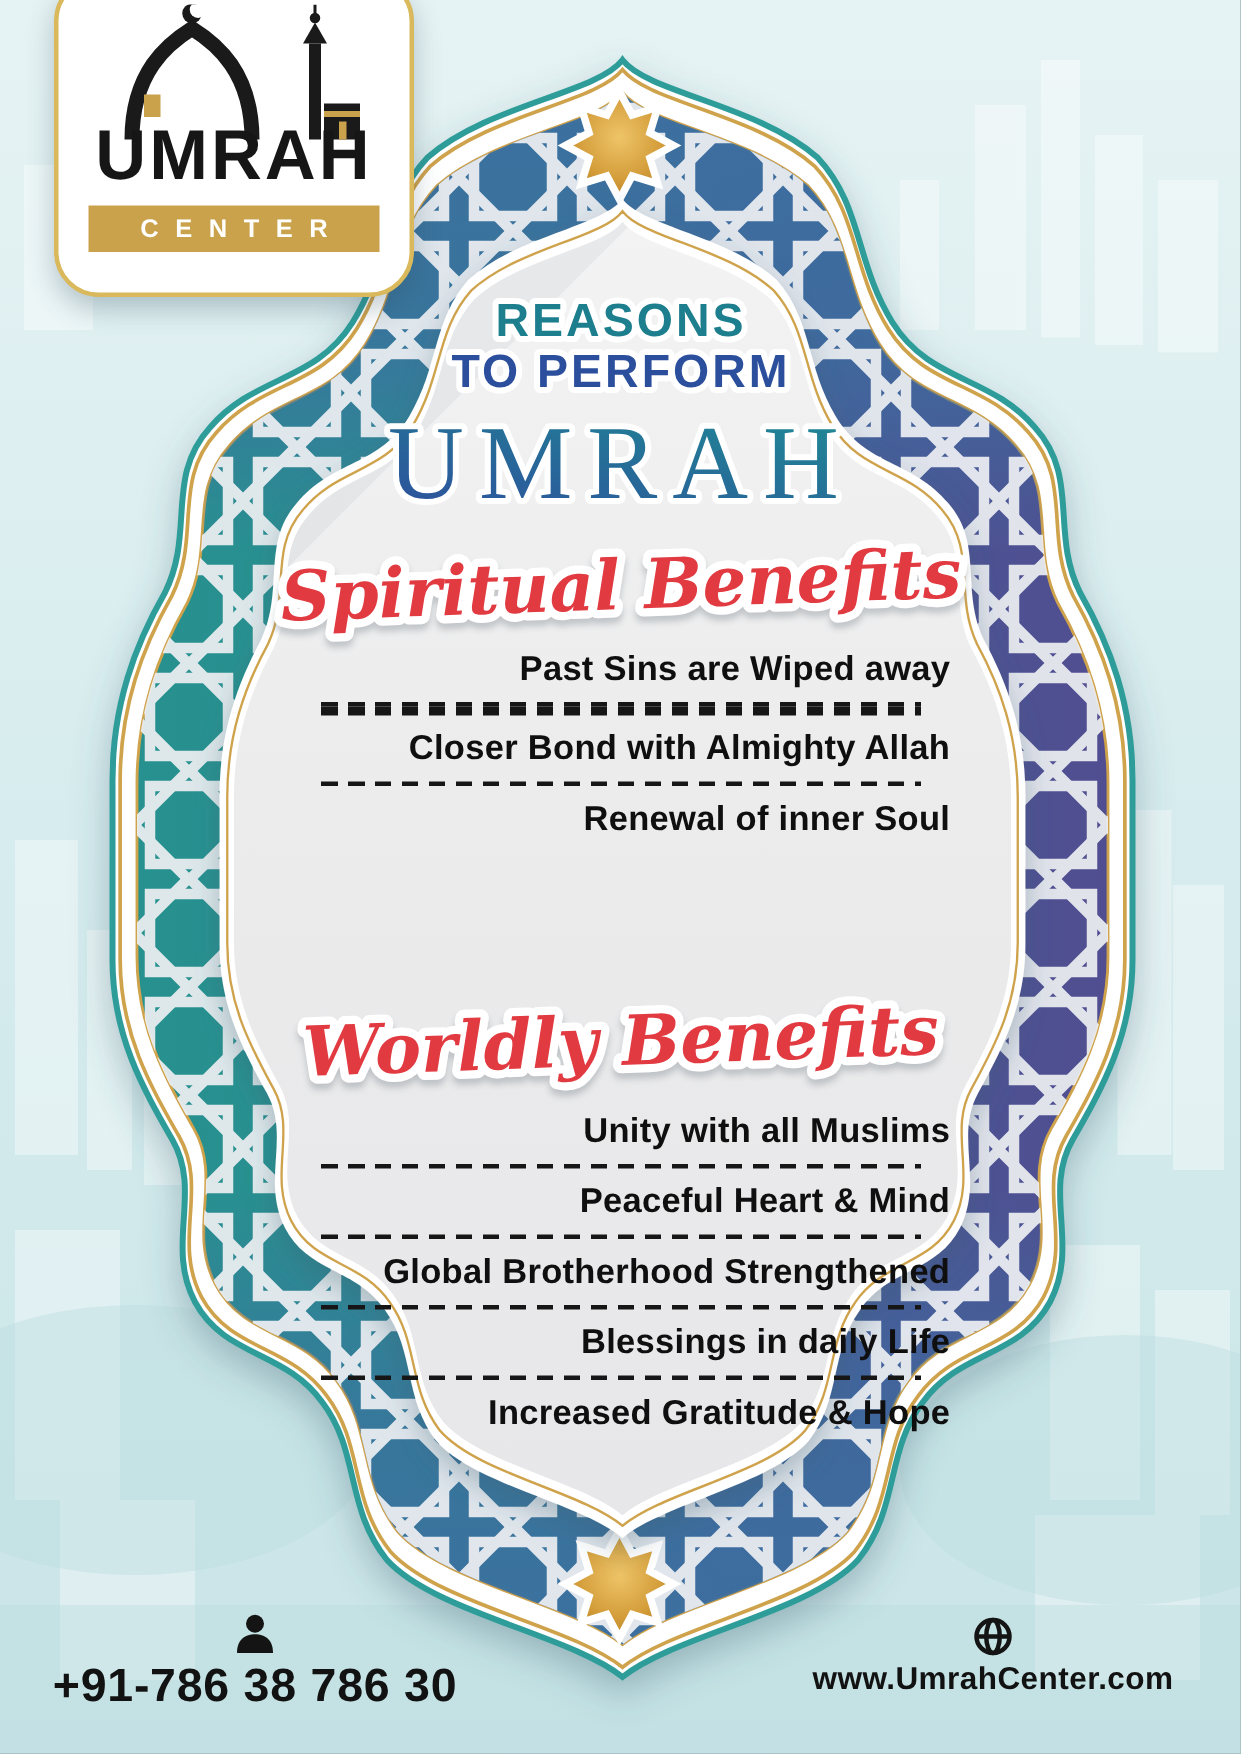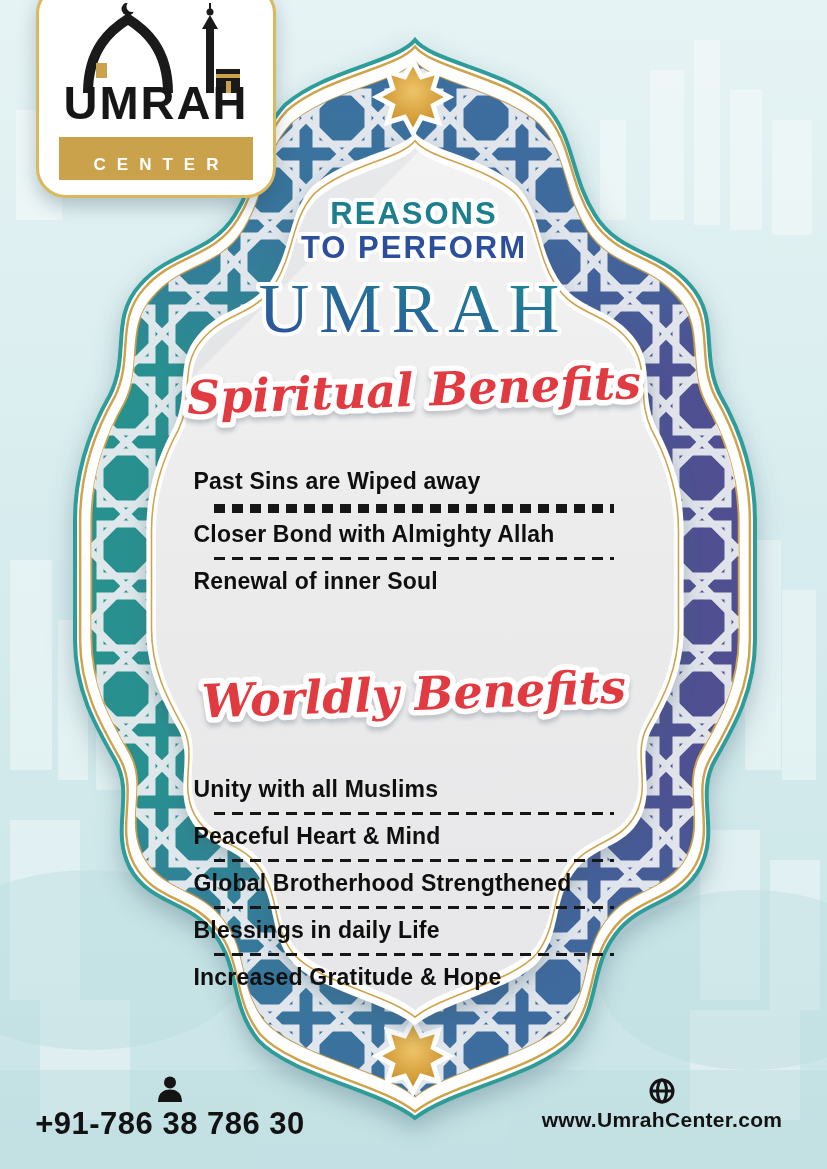--- a/index.html
+++ b/index.html
@@ -16,30 +16,30 @@
     box-shadow:0 8px 18px rgba(50,80,95,.30);z-index:6;
   }
   .logo-art{position:absolute;top:16px;left:50%;transform:translateX(-50%);}
   .logo-word{
     position:absolute;top:88px;width:100%;text-align:center;
     font-size:47px;font-weight:bold;letter-spacing:2px;color:#161616;
   }
   .logo-bar{
     position:absolute;top:150px;left:20px;right:20px;background:#c9a24b;
     color:#ffffff;text-align:center;font-size:17px;font-weight:bold;
-    letter-spacing:11px;padding:18px 0 5px;text-indent:11px;
+    letter-spacing:11px;padding:6px 0 5px;text-indent:11px;
   }
   
   .content{position:absolute;left:0;top:0;width:827px;height:1051px;z-index:5;}
   .title-wrap{position:absolute;left:50%;top:190px;transform:translateX(-50%);}
   .script-heading{position:absolute;left:50%;transform:translateX(-50%);
     filter:drop-shadow(0 4px 2px rgba(140,148,155,.45));}
   .script-heading.spiritual{top:346px;}
   .script-heading.worldly{top:650px;}
-  .benefit-list{position:absolute;left:50%;transform:translateX(-50%);width:440px;text-align:left;margin-top:36px;}
+  .benefit-list{position:absolute;left:50%;transform:translateX(-50%);width:440px;text-align:right;}
   .benefit-list.first{top:424px;}
   .benefit-list.second{top:732px;}
   .benefit{font-size:23px;font-weight:bold;color:#0f0f0f;padding:8px 0 9px;letter-spacing:.2px;}
   .divider{height:3px;width:400px;margin:0 auto;
     background:repeating-linear-gradient(90deg,#161616 0 11px,transparent 11px 18px);}
   
   .contact{position:absolute;text-align:center;z-index:6;}
   .contact .c-icon{display:block;margin:0 auto 2px;}
   .contact-left{left:22px;top:1074px;width:296px;}
   .contact-right{left:512px;top:1076px;width:300px;}

